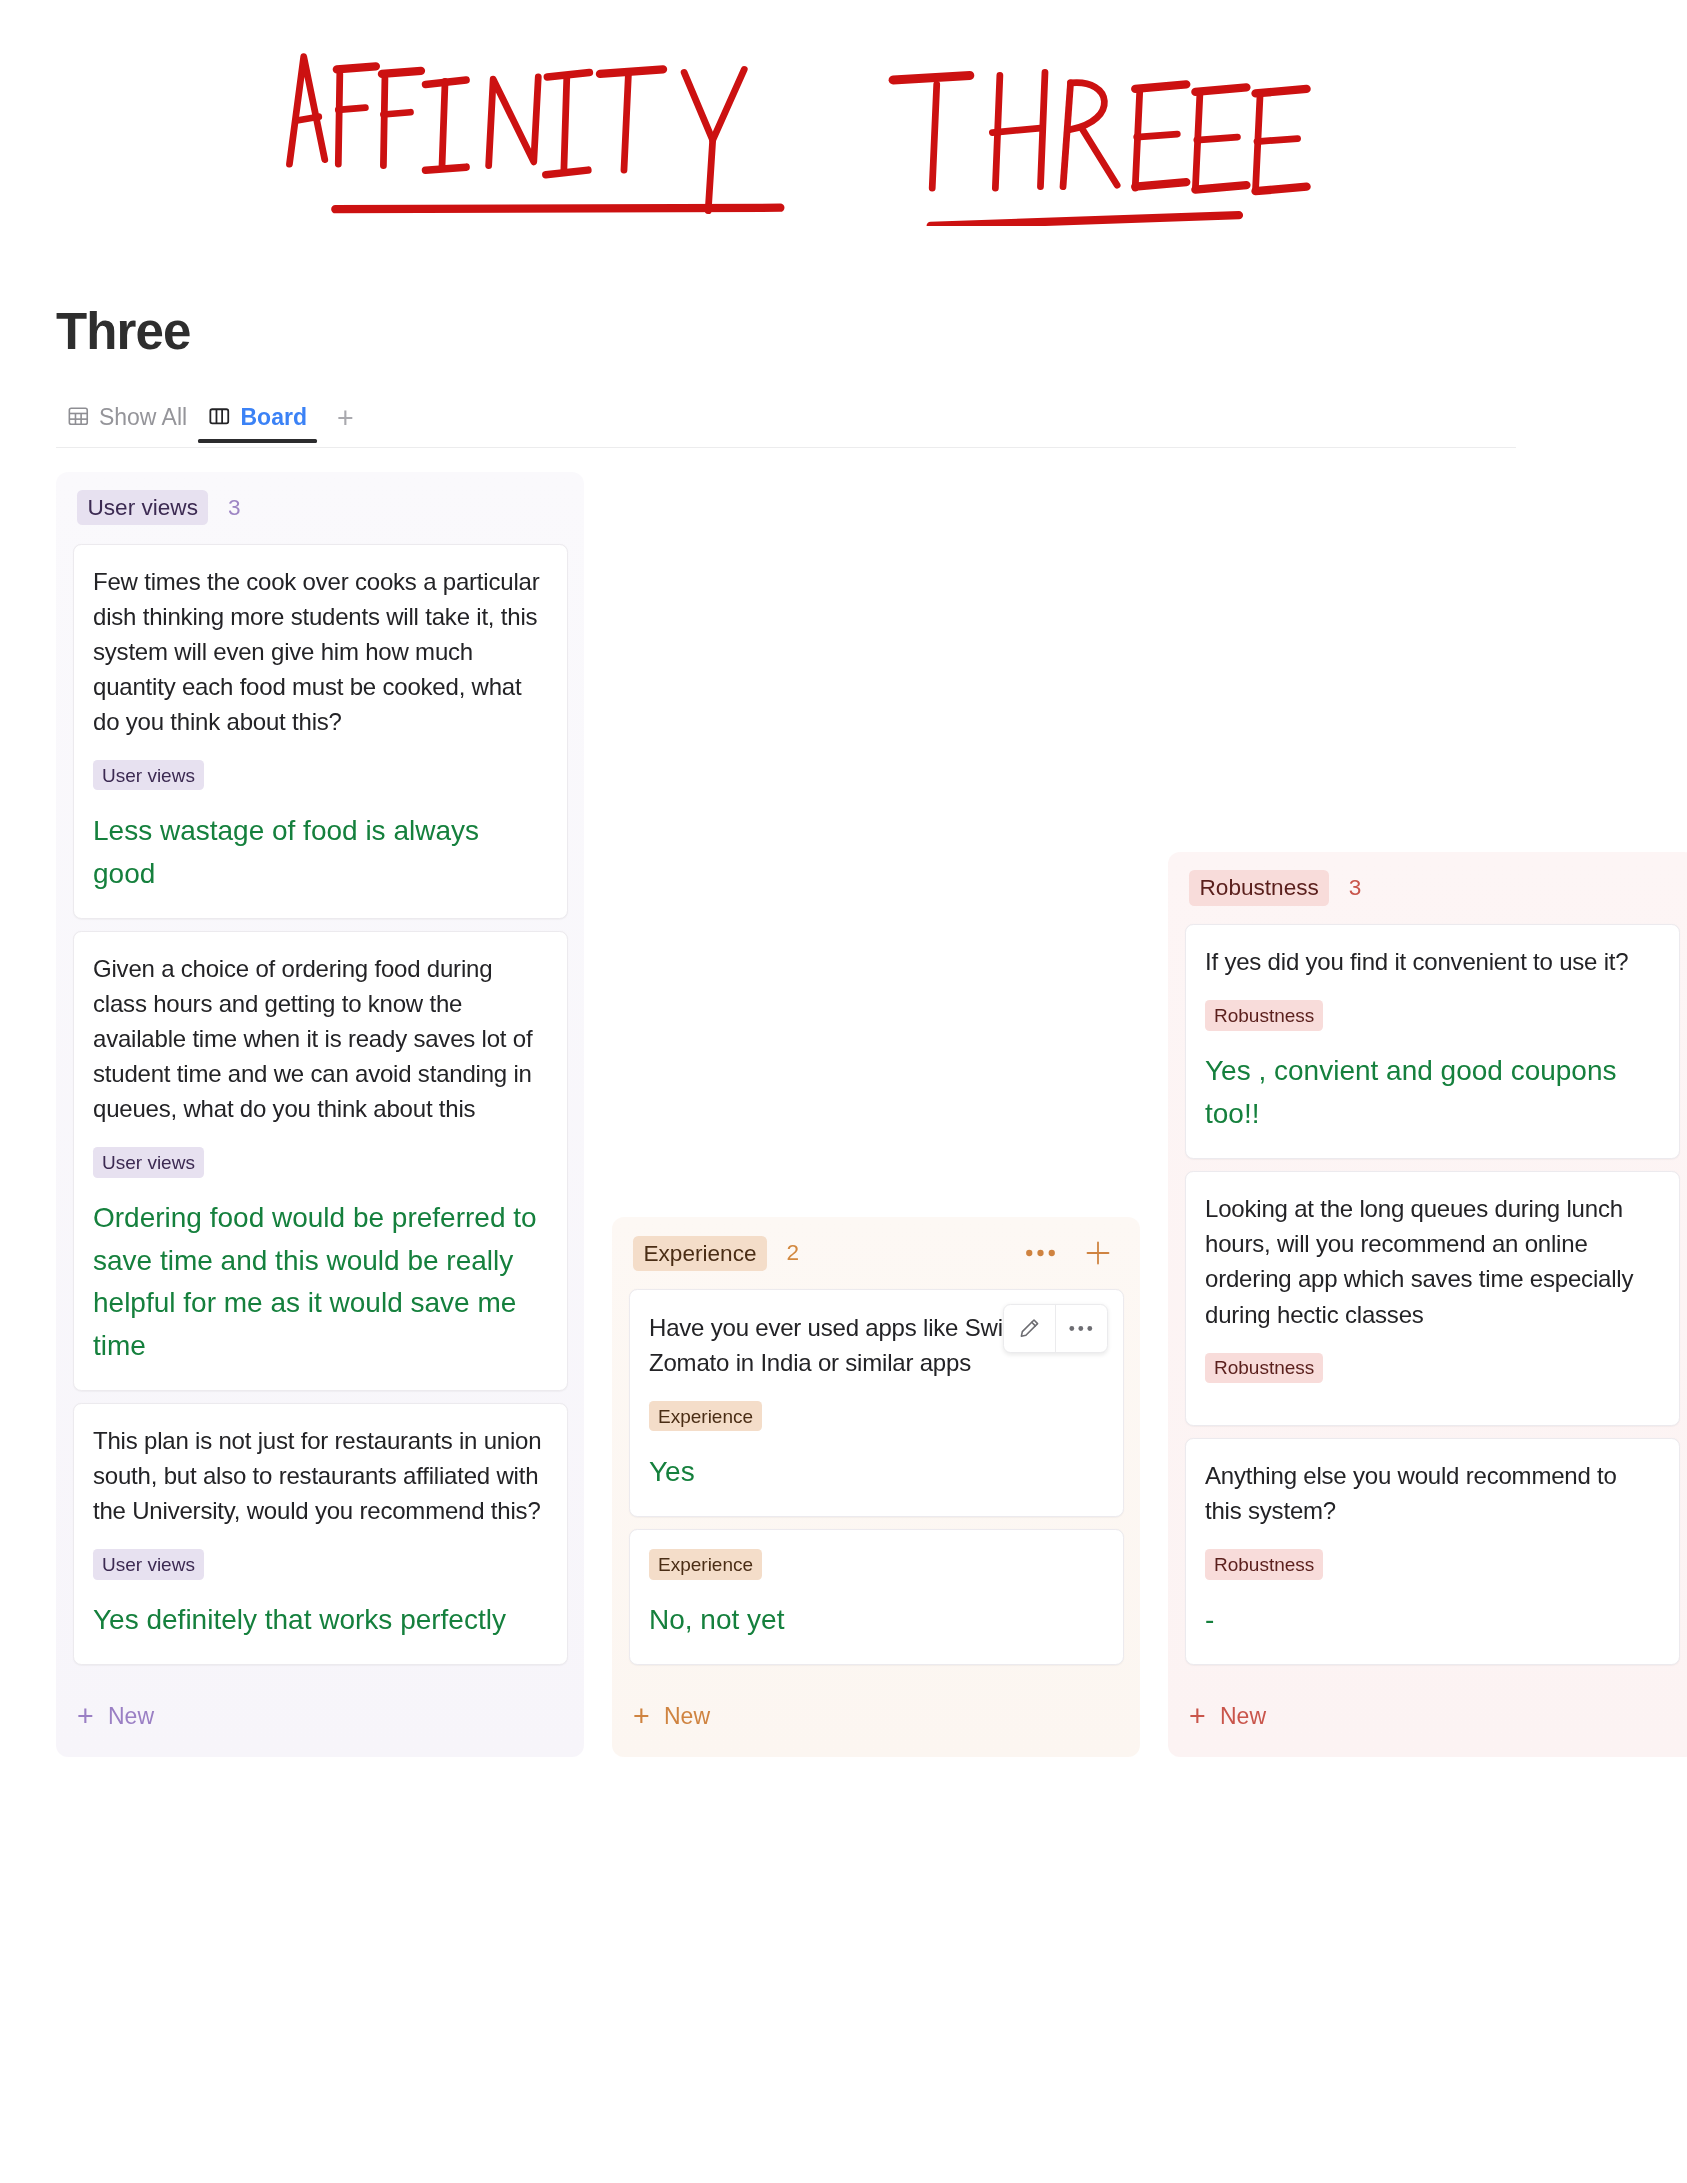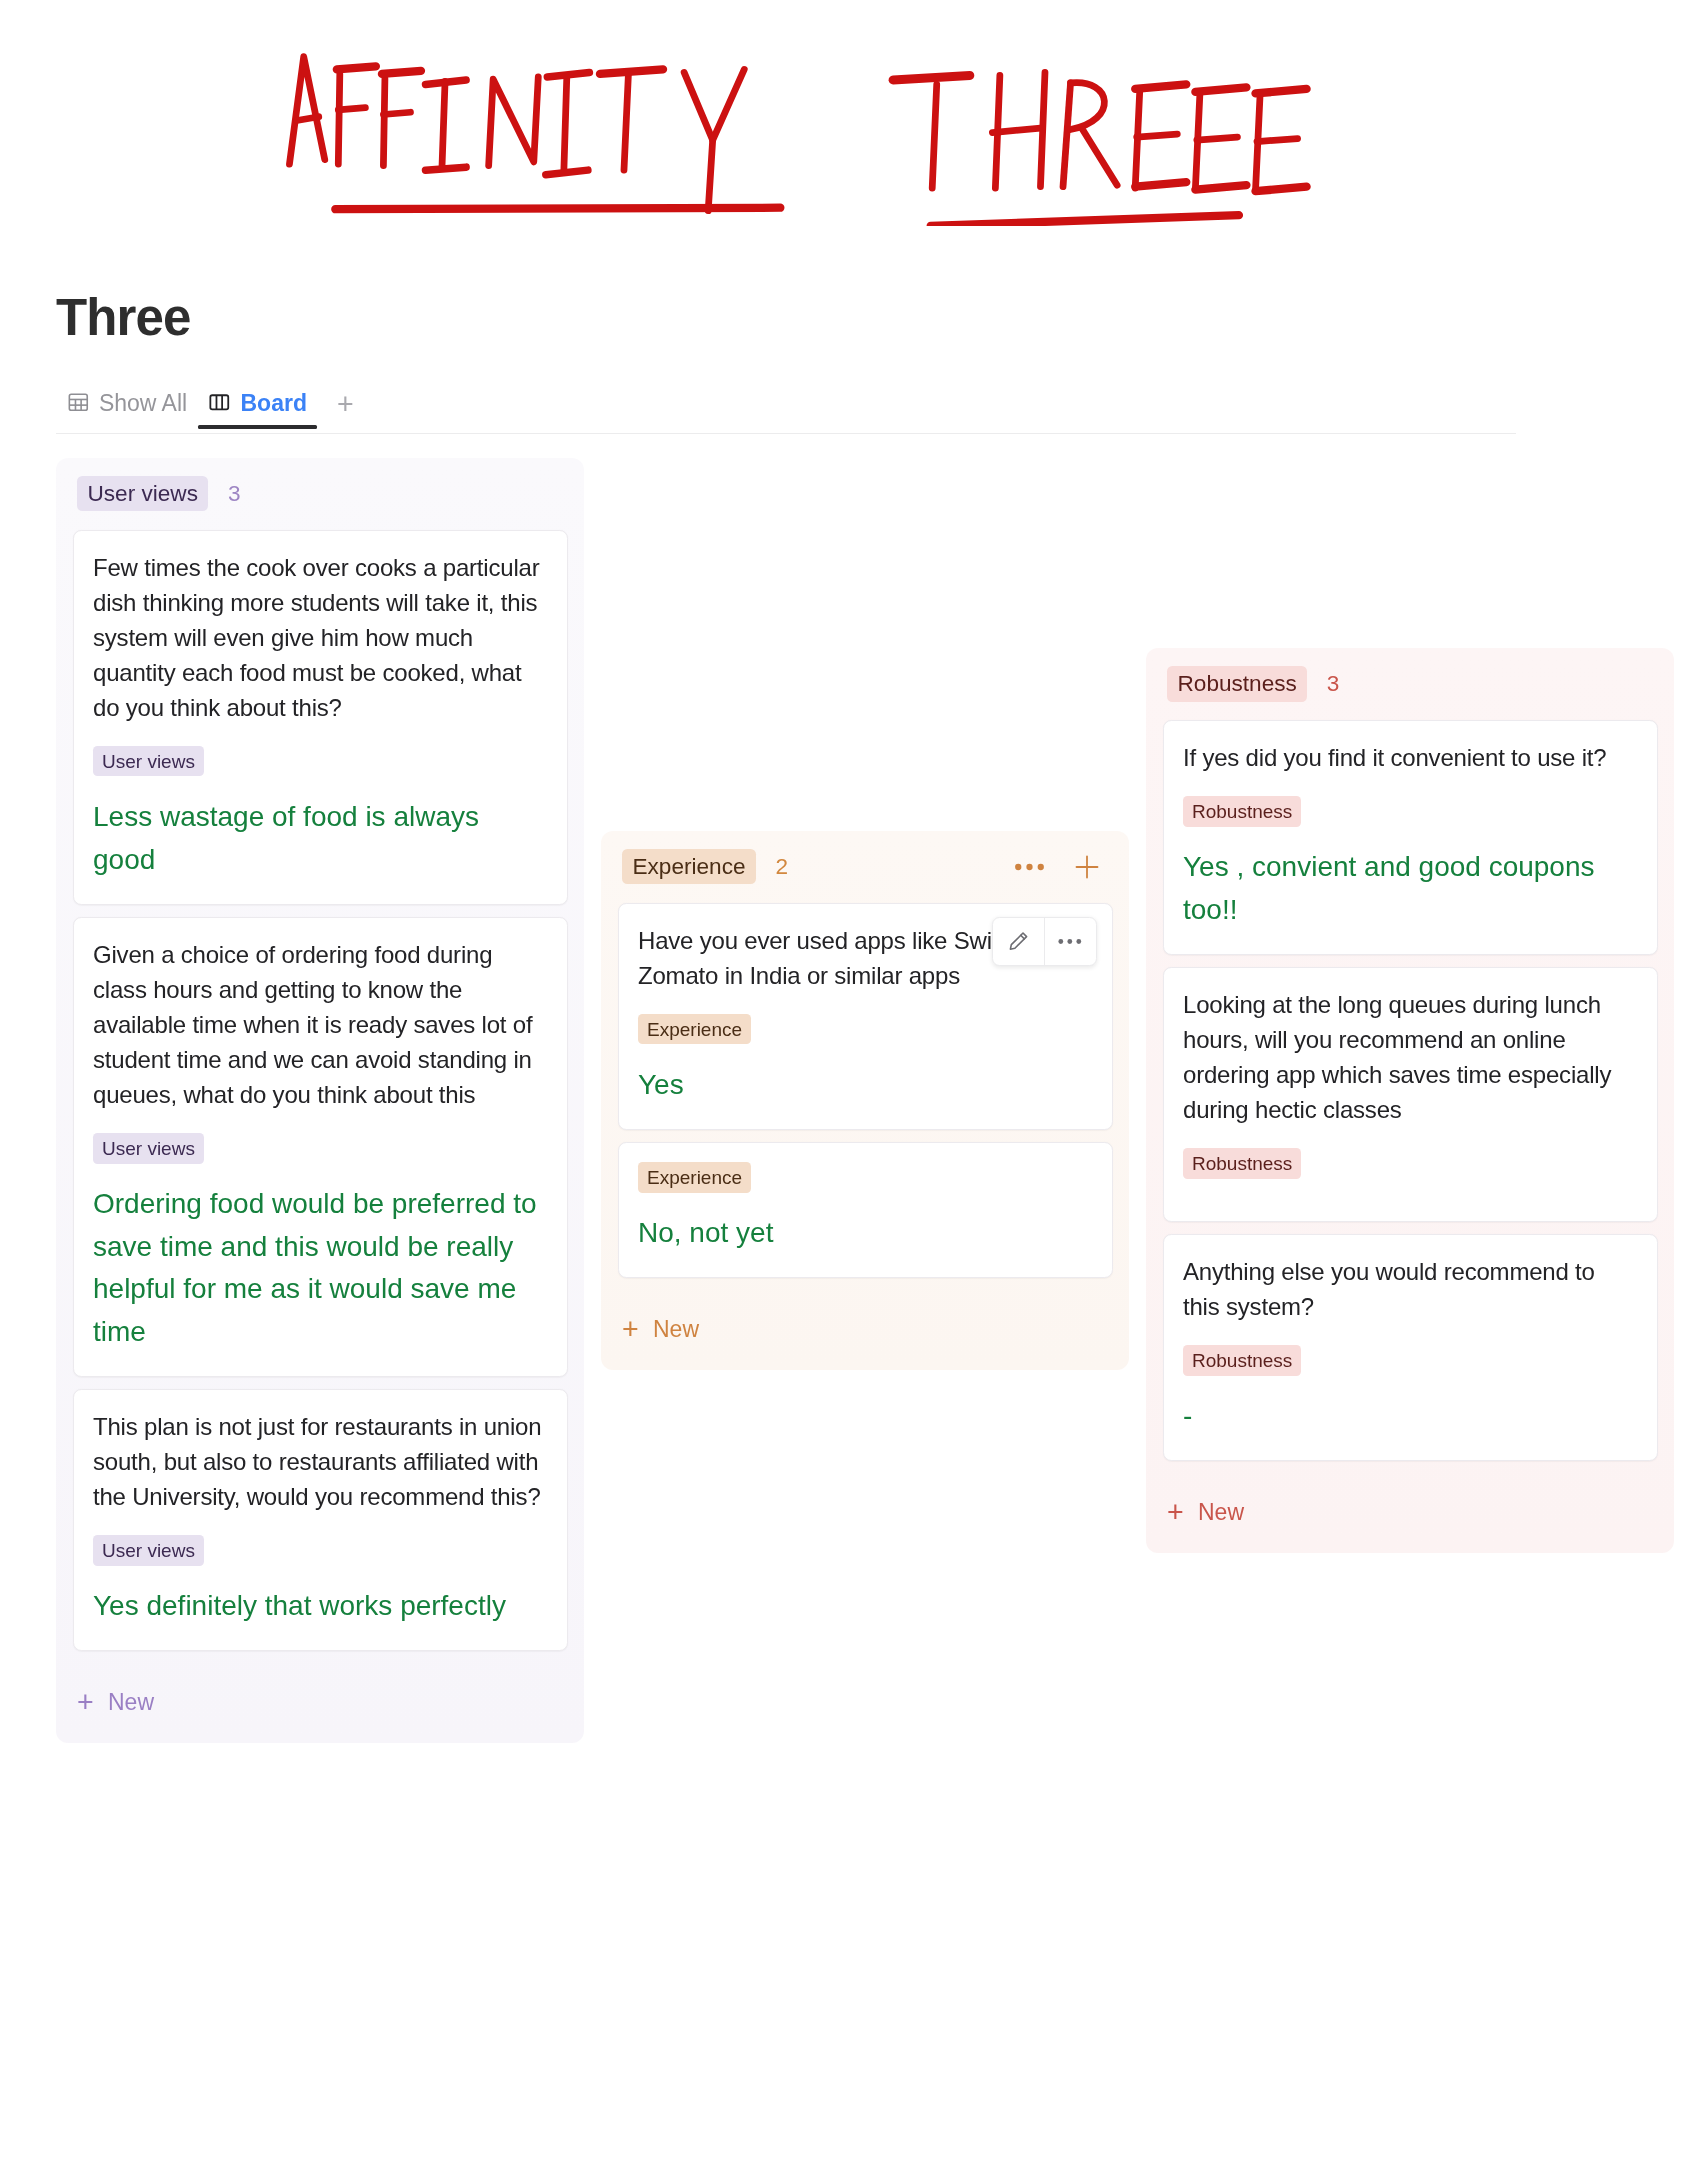--- a/index.html
+++ b/index.html
@@ -21,21 +21,21 @@
     position: absolute;
     left: 0; top: 0;
     width: 1687px; height: 226px;
     pointer-events: none;
   }
 
   
   #page {
     position: absolute;
     left: 0;
-    top: 246px;
+    top: 260px;
     width: 1572px;
   }
 
   .page-inner {
     padding: 0 56px;
   }
 
   .page-title {
     font-size: 51px;
     font-weight: bold;
@@ -82,23 +82,23 @@
     line-height: 0.7;
     cursor: pointer;
     font-weight: 300;
   }
 
   .icon-grid, .icon-board { display: inline-block; }
 
   
   .board {
     display: flex;
-    gap: 17px;
+    gap: 28px;
     margin-top: 24px;
-    align-items: center;
+    align-items: flex-end;
   }
   .column {
     width: 528px;
     flex: 0 0 528px;
     border-radius: 12px;
     padding: 0 0 10.5px 0;
     box-sizing: border-box;
   }
   .col-userviews { background: linear-gradient(180deg,#faf9fc 0%, #f7f5fa 100%); }
   .col-experience { background: linear-gradient(180deg,#fdf8f4 0%, #fcf6f1 100%); }

